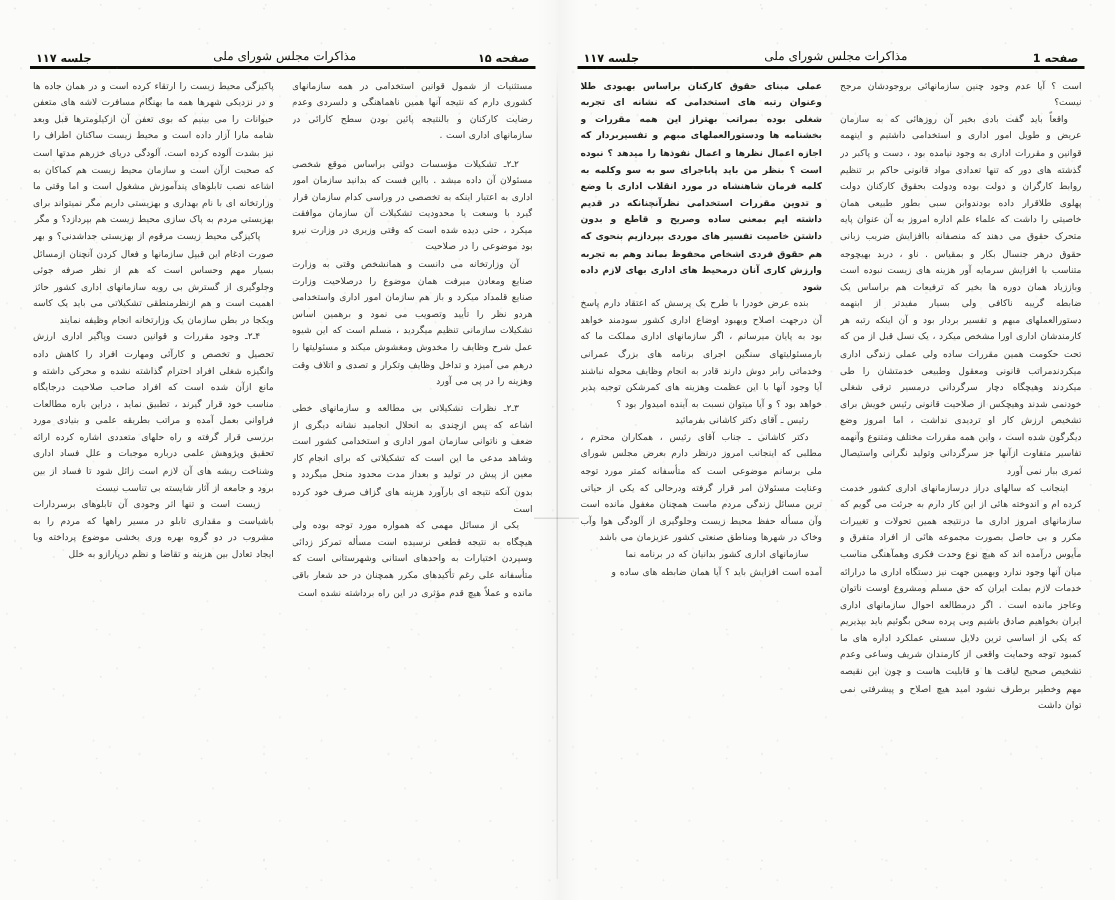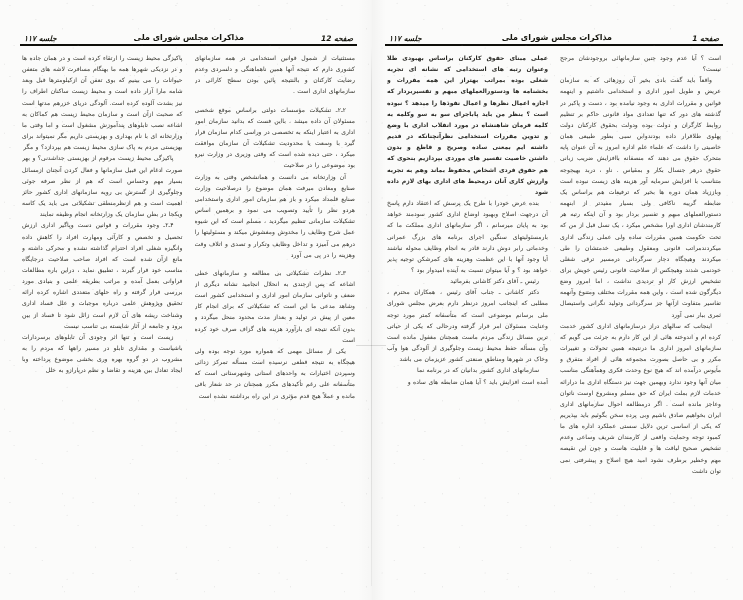--- a/index.html
+++ b/index.html
@@ -54,22 +54,22 @@
   
   .runhead{
     position:absolute;top:26px;height:16px;
     display:flex;align-items:flex-end;justify-content:space-between;
     font-size:7.5px;line-height:1;
     color:#17170f;
     letter-spacing:.2px;
   }
   .rh-right{right:24px;left:18px;}
   .rh-left{right:18px;left:24px;}
-  .runhead .rh-side{white-space:nowrap;font-weight:700;font-style:italic;}
-  .runhead .rh-title{white-space:nowrap;font-weight:700;font-size:8px;margin-top:17px;}
+  .runhead .rh-side{white-space:nowrap;font-weight:700;}
+  .runhead .rh-title{white-space:nowrap;font-weight:400;font-size:8px;margin-top:17px;}
   .rule{
     position:absolute;height:2px;background:#0e0e09;top:44px;
   }
   .rule-right{right:20px;left:14px;}
   .rule-left{right:14px;left:20px;}
 
   
   .cols{
     position:absolute;top:52px;bottom:12px;
     display:flex;gap:12px;
@@ -130,21 +130,21 @@
         <p>سازمانهای اداری کشور بدانیان که در برنامه نما</p>
         <p class="noind">آمده است افزایش باید ؟ آیا همان ضابطه های ساده و</p>
       </div>
 
     </div>
   </div>
 
   <div class="page page-left">
 
     <div class="runhead rh-left">
-      <span class="rh-side">صفحه 12</span>
+      <span class="rh-side">صفحه ۱۵</span>
       <span class="rh-title">مذاکرات مجلس شورای ملی</span>
       <span class="rh-side">جلسه ۱۱۷</span>
     </div>
     <div class="rule rule-left"></div>
 
     <div class="cols cols-left">
 
       <div class="col washed fadebot">
         <p class="noind">مستثنیات از شمول قوانین استخدامی در همه سازمانهای کشوری دارم که نتیجه آنها همین ناهماهنگی و دلسردی وعدم رضایت کارکنان و بالنتیجه پائین بودن سطح کارائی در سازمانهای اداری است .</p>
         <p class="gap">۲ـ۲ـ تشکیلات مؤسسات دولتی براساس موقع شخصی مسئولان آن داده میشد . بااین فست که بدانید سازمان امور اداری به اعتبار اینکه به تخصصی در وراسی کدام سازمان قرار گیرد با وسعت یا محدودیت تشکیلات آن سازمان موافقت میکرد ، حتی دیده شده است که وقتی وزیری در وزارت نیرو بود موضوعی را در صلاحیت</p>

